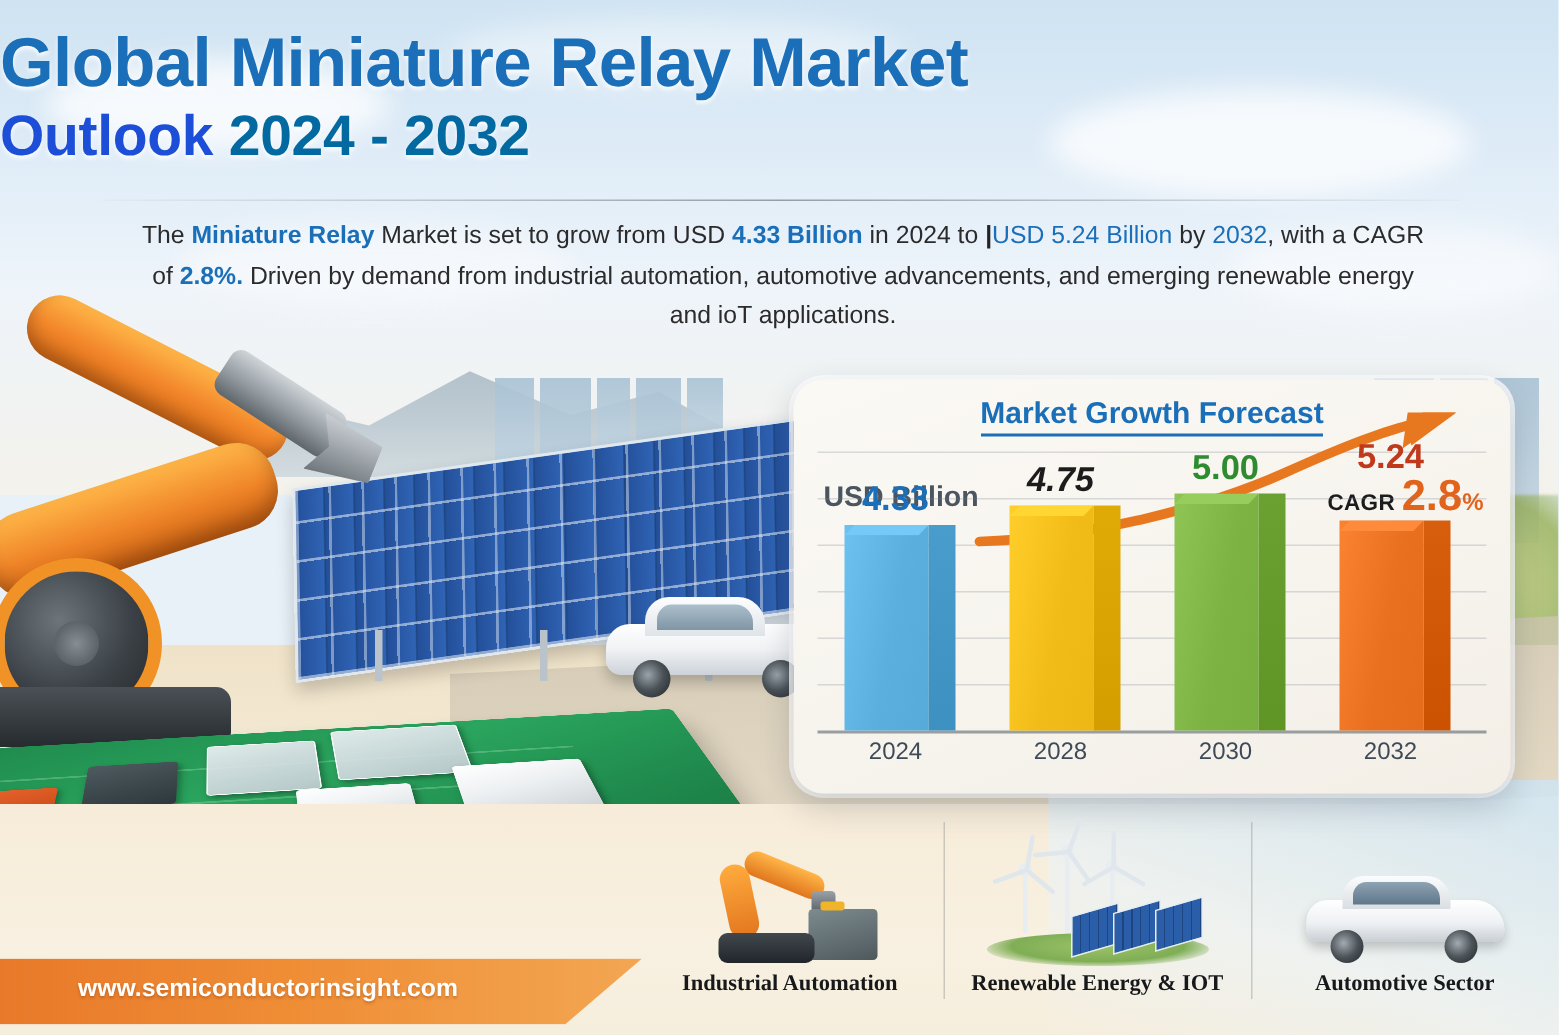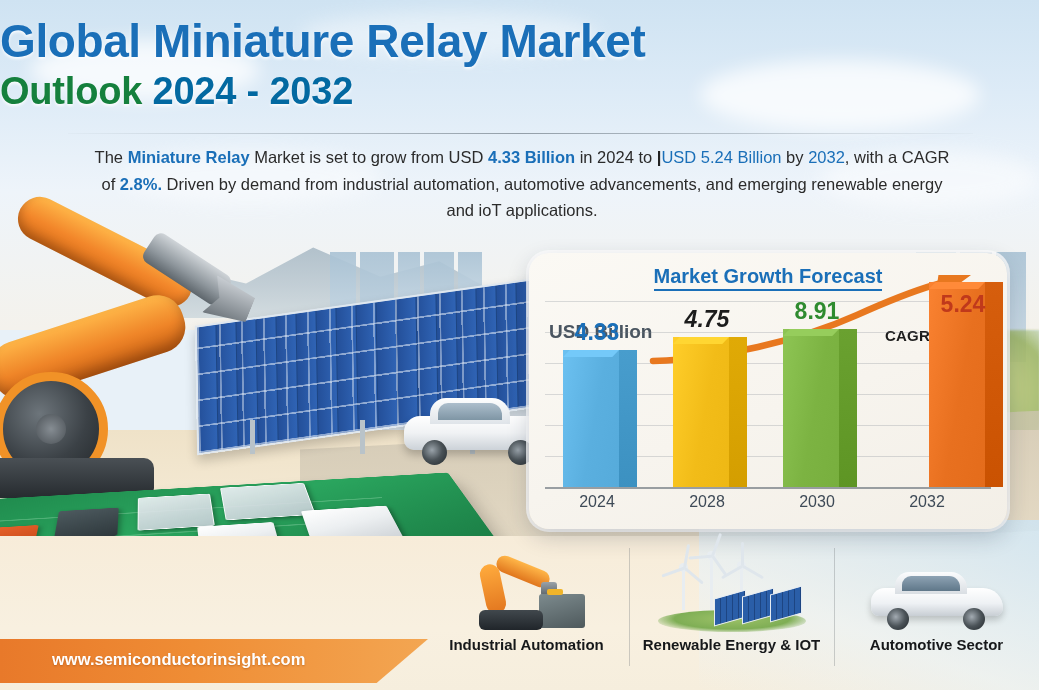--- a/index.html
+++ b/index.html
@@ -104,21 +104,21 @@
     background:linear-gradient(180deg,#9fb4c4 0%,#6d8798 100%);opacity:.85;}
   .car-wheel{position:absolute;top:44px;width:25px;height:25px;border-radius:50%;
     background:radial-gradient(circle at 40% 40%,#9aa3aa 0%,#4a5257 48%,#20262a 100%);}
 
   
   .title{position:absolute;left:0;top:18px;width:931px;line-height:1;}
   .title-main{font-size:46px;font-weight:bold;color:#1a6fb8;letter-spacing:-.4px;
     text-shadow:0 2px 3px rgba(255,255,255,.85);}
   .title-sub{margin-top:8px;font-size:38px;font-weight:bold;letter-spacing:-.2px;
     text-shadow:0 2px 3px rgba(255,255,255,.85);}
-  .t-orange{color:#15803d;}
+  .t-orange{color:#1d4ed8;}
   .t-blue{color:#0369a1;}
   .hr-top{position:absolute;left:68px;top:133px;width:905px;height:1px;
     background:linear-gradient(90deg,rgba(150,160,170,.05),rgba(120,132,142,.75),rgba(150,160,170,.05));}
 
   .desc{position:absolute;left:92px;top:144px;width:860px;text-align:center;
     font-size:16.5px;line-height:1.62;color:#2b2b2b;}
   .d-blue{color:#1a6fb8;font-weight:bold;}
   .d-blue-n{color:#1a6fb8;}
   .d-bar{color:#222;font-weight:bold;}
 
@@ -154,21 +154,21 @@
   .xtick{position:absolute;width:92px;text-align:center;font-size:16px;font-weight:normal;color:#3e4a57;}
 
   
   .footer-banner{position:absolute;left:0;top:639px;width:428px;height:44px;
     background:linear-gradient(90deg,#e8792a 0%,#ef8d35 45%,#f3a652 100%);
     clip-path:polygon(0 0,100% 0,88% 100%,0 100%);box-shadow:0 2px 6px rgba(0,0,0,.18);}
   .footer-url{position:absolute;left:52px;top:650px;font-size:16.5px;font-weight:bold;color:#ffffff;
     text-shadow:0 1px 2px rgba(120,50,0,.35);}
 
   .cats{position:absolute;left:424px;top:542px;width:615px;height:148px;display:flex;}
-  .cat{flex:1;position:relative;display:flex;flex-direction:column;align-items:center;justify-content:flex-start;}
+  .cat{flex:1;position:relative;display:flex;flex-direction:column;align-items:center;justify-content:center;font-family:Liberation Serif, serif;}
   .cat-sep{position:absolute;top:6px;width:1px;height:118px;background:rgba(120,125,130,.35);}
   .cat-label{font-size:15px;font-weight:bold;color:#16181a;padding-bottom:14px;}
   .cat-art{position:relative;width:160px;height:94px;}
 
   
   .mini-robot-base{position:absolute;left:32px;bottom:6px;width:64px;height:20px;border-radius:6px;
     background:linear-gradient(180deg,#41484d,#20252a);}
   .mini-robot-a1{position:absolute;left:36px;bottom:22px;width:20px;height:50px;border-radius:10px;
     background:linear-gradient(180deg,#ffab3d,#e2761f);transform:rotate(-12deg);}
   .mini-robot-a2{position:absolute;left:48px;bottom:56px;width:56px;height:17px;border-radius:9px;
@@ -316,23 +316,23 @@
       <div class="bar" id="bar1" style="left: 128px; width: 74px; height: 150px; font-style: italic;">
           <div class="bar-face" style="background:linear-gradient(100deg,#ffce2a 0%,#f2bc18 55%,#eeb814 100%);"></div>
           <div class="bar-side" style="background:linear-gradient(180deg,#e0aa06 0%,#d49e00 100%);"></div>
           <div class="bar-top" style="background:#ffd632;clip-path:polygon(0 100%,12% 0,100% 0,88% 100%);"></div>
           <div class="bar-val" style="bottom:154px;color:#1c1c1c;">4.75</div>
         </div>
       <div class="bar" id="bar2" style="left: 238px; width: 74px; height: 158px;">
           <div class="bar-face" style="background:linear-gradient(100deg,#8ec554 0%,#7cb342 55%,#78af3e 100%);"></div>
           <div class="bar-side" style="background:linear-gradient(180deg,#6aa130 0%,#5e9524 100%);"></div>
           <div class="bar-top" style="background:#96cd5c;clip-path:polygon(0 100%,12% 0,100% 0,88% 100%);"></div>
-          <div class="bar-val" style="bottom:162px;color:#2f8b2f;">8.91</div>
+          <div class="bar-val" style="bottom:162px;color:#2f8b2f;">5.00</div>
         </div>
-      <div class="bar" id="bar3" style="left: 348px; width: 74px; height: 205px; margin-left: 36px;">
+      <div class="bar" id="bar3" style="left: 348px; width: 74px; height: 140px;">
           <div class="bar-face" style="background:linear-gradient(100deg,#fa8231 0%,#e8701f 55%,#e46c1b 100%);"></div>
           <div class="bar-side" style="background:linear-gradient(180deg,#d65e0d 0%,#ca5201 100%);"></div>
           <div class="bar-top" style="background:#ff8a39;clip-path:polygon(0 100%,12% 0,100% 0,88% 100%);"></div>
           <div class="bar-val" style="bottom:169px;color:#c0391b;">5.24</div>
         </div>
     </div>
 
     <div class="xaxis">
       <div class="xtick" style="left:6px;">2024</div>
       <div class="xtick" style="left:116px;">2028</div>

